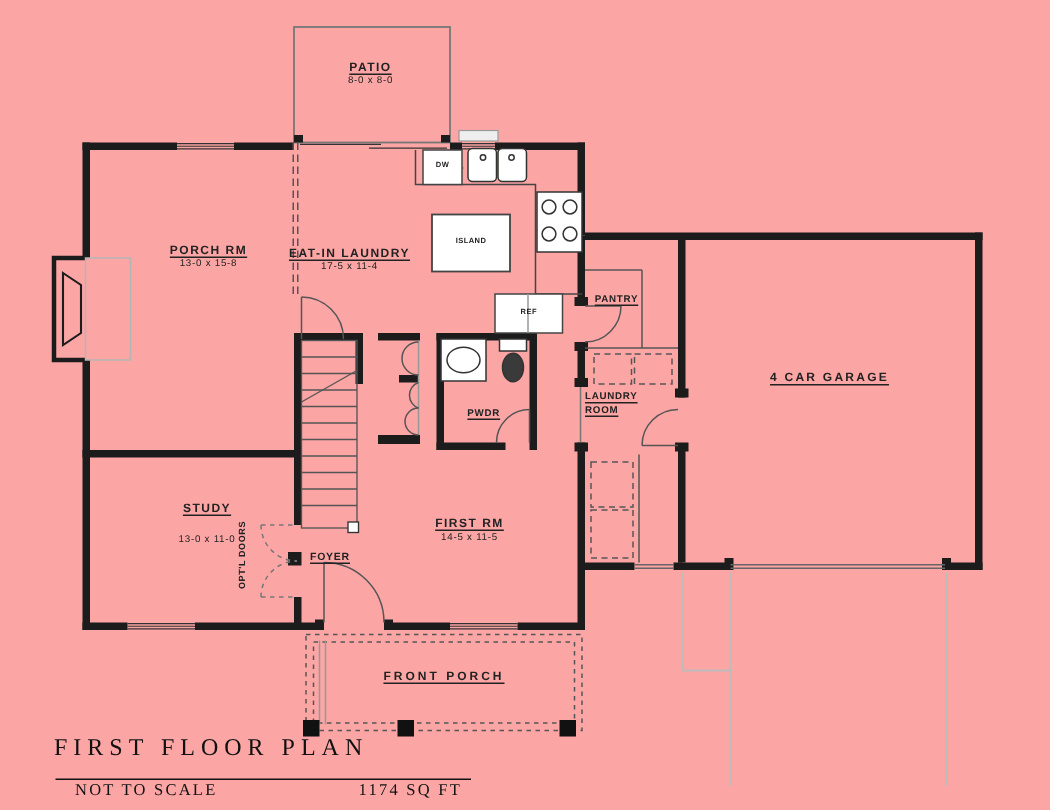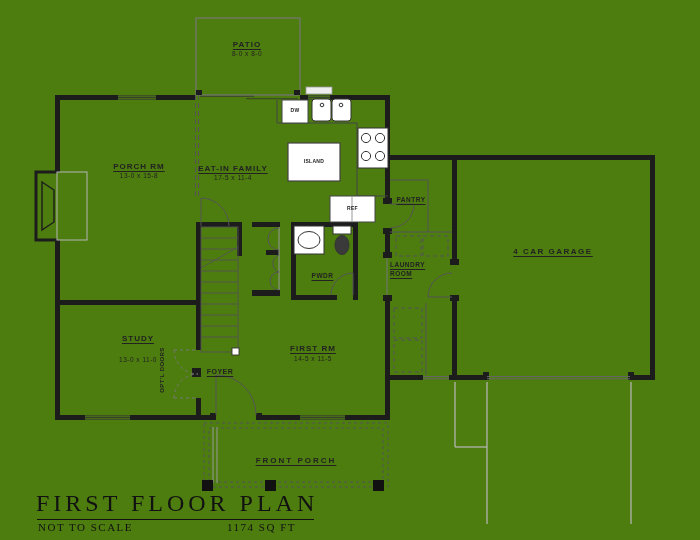--- a/index.html
+++ b/index.html
@@ -1,28 +1,28 @@
 <!DOCTYPE html>
 <html><head>
 <meta charset="utf-8">
 <style>
   html,body{margin:0;padding:0;background:#fff;}
-  .plan{position:relative;width:700px;height:540px;background:#4d7c0f;overflow:hidden;
+  .plan{position:relative;width:700px;height:540px;background:#fca5a5;overflow:hidden;
         font-family:"Liberation Sans",sans-serif;color:#1c1c1c;}
   .plan svg{position:absolute;left:0;top:0;}
   .lbl{position:absolute;text-align:center;letter-spacing:1px;color:#222;white-space:nowrap;}
   .u{text-decoration:underline;text-underline-offset:2px;}
   .name{font-size:8px;font-weight:bold;}
   .dim{font-size:6.5px;letter-spacing:.5px;font-weight:normal;}
   .sm{font-size:6.5px;font-weight:bold;letter-spacing:.5px;}
   .tiny{font-size:5px;letter-spacing:.3px;font-weight:bold;}
   .left{text-align:left;}
   .rot{transform:rotate(-90deg);transform-origin:center center;font-size:6px;font-weight:bold;letter-spacing:.4px;}
-  .title{position:absolute;font-family:"Liberation Serif",serif;font-size:24px;letter-spacing:4px;color:#111;}
-  .tb-small{position:absolute;font-family:"Liberation Serif",serif;font-size:11px;letter-spacing:1.5px;color:#111;}
+  .title{position:absolute;font-family:"Liberation Serif",serif;font-size:16px;letter-spacing:4px;color:#111;}
+  .tb-small{position:absolute;font-family:"Liberation Serif",serif;font-size:11px;letter-spacing:1.5px;color:#111;margin-left:12px;}
   .tb-line{position:absolute;border-top:1.6px solid #111;}
 </style>
 </head>
 <body>
 
 <div class="plan">
 
 <svg width="700" height="540" viewBox="0 0 700 540">
 
   <g>
@@ -256,21 +256,21 @@
     <rect x="373" y="480" width="11" height="11"></rect>
   </g>
 </svg>
 
 <div class="lbl name u" style="left:197px;top:40px;width:100px;">PATIO</div>
 <div class="lbl dim" style="left:197px;top:50px;width:100px;">8-0 x 8-0</div>
 
 <div class="lbl name u" style="left:89px;top:162px;width:100px;">PORCH RM</div>
 <div class="lbl dim" style="left:89px;top:172px;width:100px;">13-0 x 15-8</div>
 
-<div class="lbl name u" style="left:173px;top:164px;width:120px;">EAT-IN FAMILY</div>
+<div class="lbl name u" style="left:173px;top:164px;width:120px;">EAT-IN LAUNDRY</div>
 <div class="lbl dim" style="left:173px;top:174px;width:120px;">17-5 x 11-4</div>
 
 <div class="lbl tiny" style="left:289px;top:158px;width:50px;">ISLAND</div>
 <div class="lbl tiny" style="left:282px;top:107px;width:26px;">DW</div>
 <div class="lbl tiny" style="left:330px;top:205px;width:45px;">REF</div>
 
 <div class="lbl sm u" style="left:385px;top:196px;width:52px;">PANTRY</div>
 
 <div class="lbl name u" style="left:493px;top:247px;width:120px;letter-spacing:1.5px;">4 CAR GARAGE</div>
 
@@ -282,20 +282,20 @@
 <div class="lbl name u" style="left:88px;top:334px;width:100px;">STUDY</div>
 <div class="lbl dim" style="left:88px;top:356px;width:100px;">13-0 x 11-0</div>
 
 <div class="lbl rot" style="left:133px;top:367px;width:58px;">OPT'L DOORS</div>
 
 <div class="lbl sm u" style="left:190px;top:368px;width:60px;font-size:7px;">FOYER</div>
 
 <div class="lbl name u" style="left:263px;top:344px;width:100px;">FIRST RM</div>
 <div class="lbl dim" style="left:263px;top:355px;width:100px;">14-5 x 11-5</div>
 
-<div class="lbl name u" style="left:236px;top:456px;width:120px;letter-spacing:2px;">FRONT PORCH</div>
+<div class="lbl name u" style="left:236px;top:446px;width:120px;letter-spacing:2px;">FRONT PORCH</div>
 
 <div class="title" style="left:36px;top:490px;">FIRST FLOOR PLAN</div>
 <div class="tb-line" style="left:37px;top:519px;width:277px;"></div>
 <div class="tb-small" style="left:38px;top:521px;">NOT TO SCALE</div>
 <div class="tb-small" style="left:227px;top:521px;">1174 SQ FT</div>
 
 </div>
 
 </body></html>

